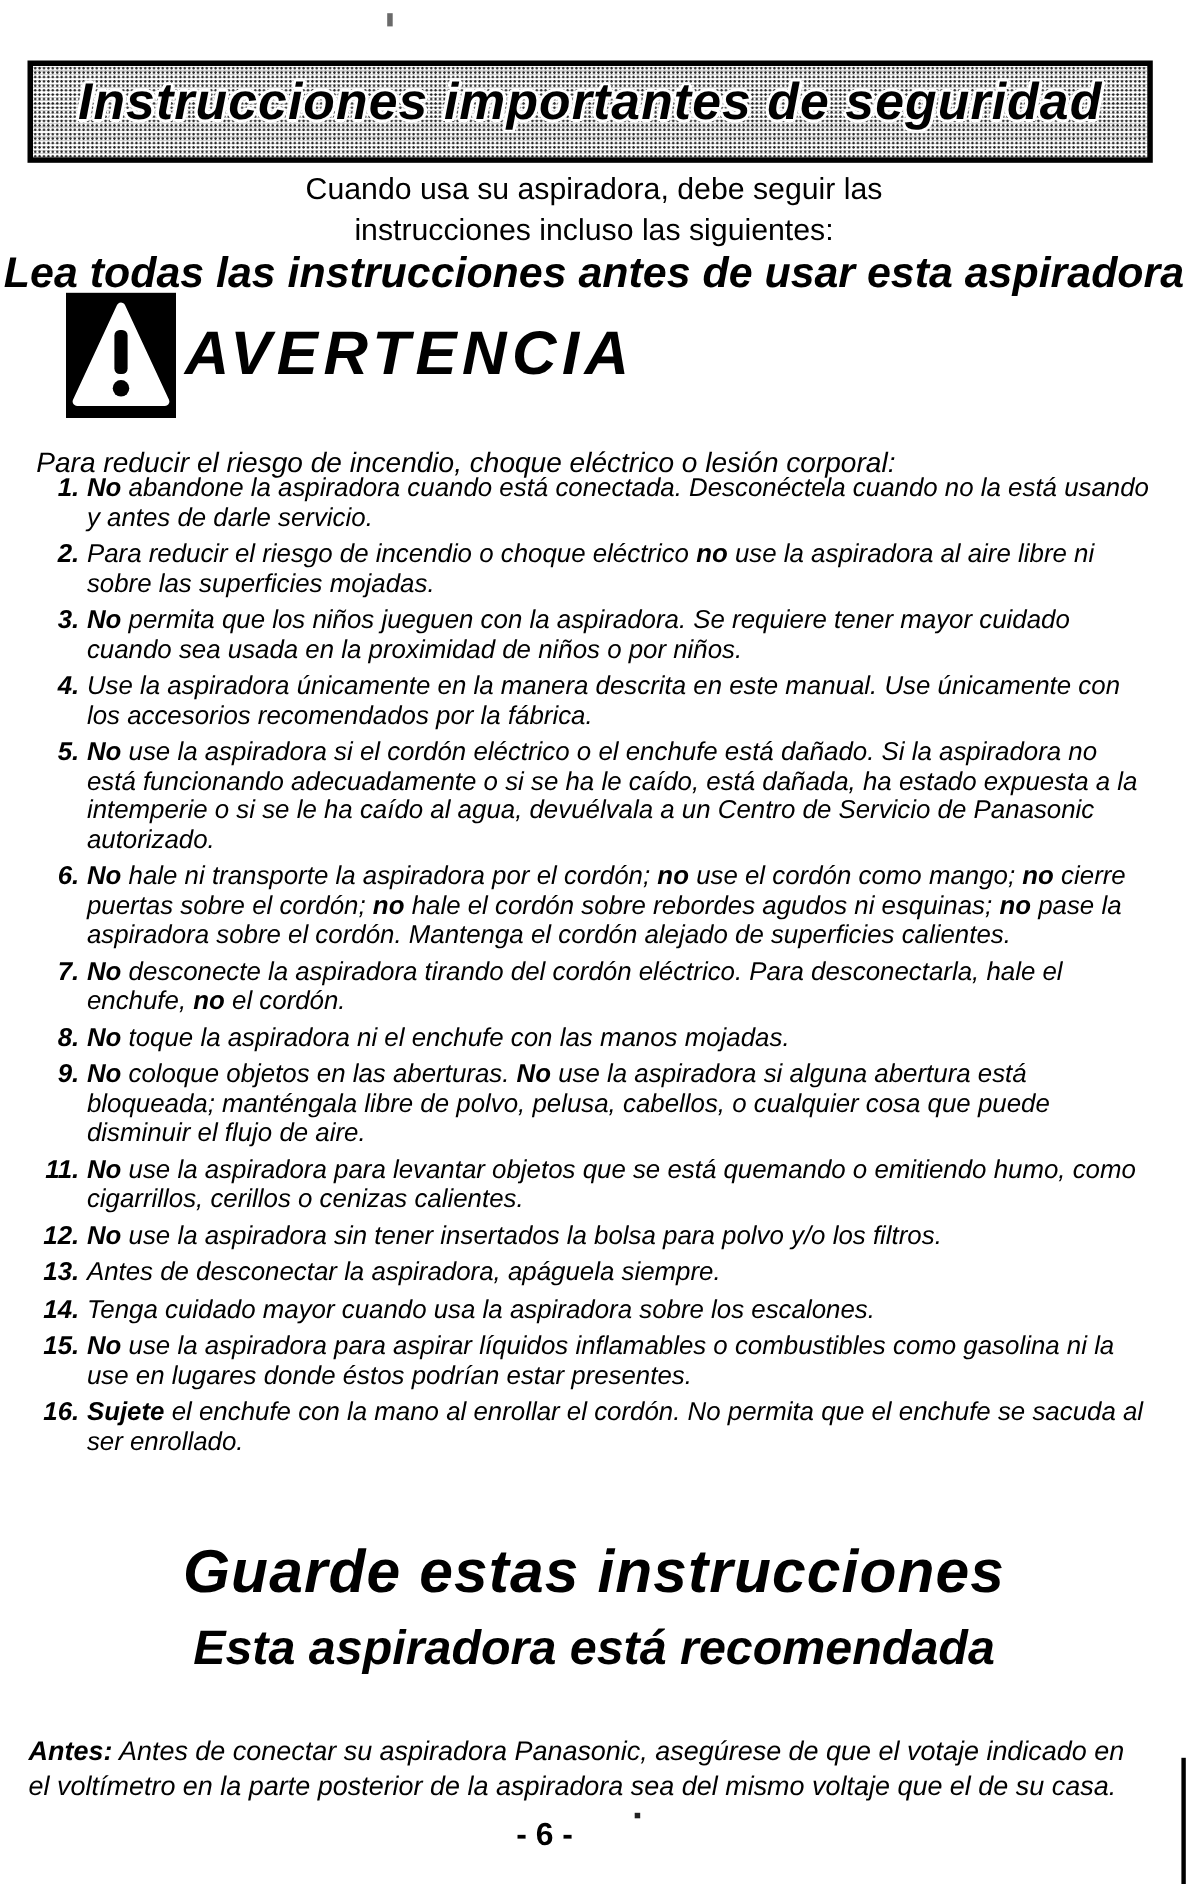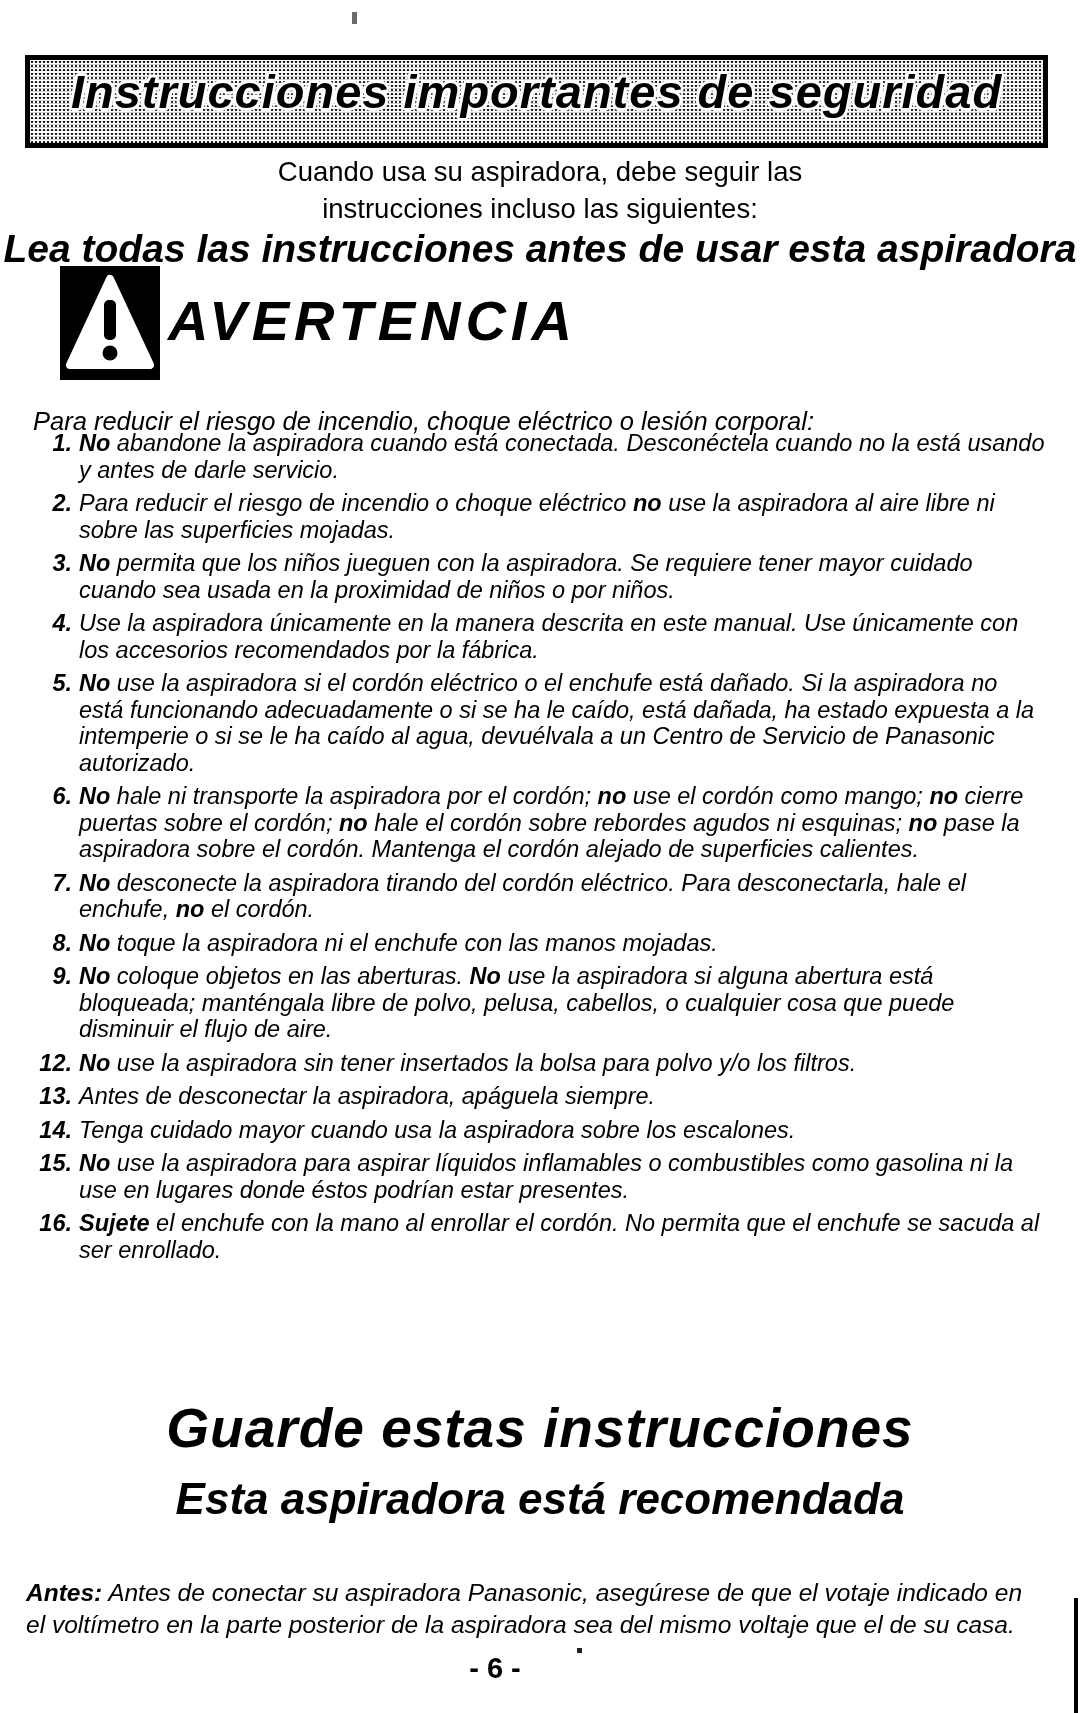--- a/index.html
+++ b/index.html
@@ -149,20 +149,24 @@
       </div>
       <div class="inst-row">
         <span class="inst-num">8.</span>
         <span class="inst-text"><b>No</b> toque la aspiradora ni el enchufe con las manos mojadas.</span>
       </div>
       <div class="inst-row">
         <span class="inst-num">9.</span>
         <span class="inst-text"><b>No</b> coloque objetos en las aberturas. <b>No</b> use la aspiradora si alguna abertura está bloqueada; manténgala libre de polvo, pelusa, cabellos, o cualquier cosa que puede disminuir el flujo de aire.</span>
       </div>
       <div class="inst-row">
+        <span class="inst-num">11.</span>
+        <span class="inst-text"><b>No</b> use la aspiradora para levantar objetos que se está quemando o emitiendo humo, como cigarrillos, cerillos o cenizas calientes.</span>
+      </div>
+      <div class="inst-row">
         <span class="inst-num">12.</span>
         <span class="inst-text"><b>No</b> use la aspiradora sin tener insertados la bolsa para polvo y/o los filtros.</span>
       </div>
       <div class="inst-row">
         <span class="inst-num">13.</span>
         <span class="inst-text">Antes de desconectar la aspiradora, apáguela siempre.</span>
       </div>
       <div class="inst-row">
         <span class="inst-num">14.</span>
         <span class="inst-text">Tenga cuidado mayor cuando usa la aspiradora sobre los escalones.</span>

